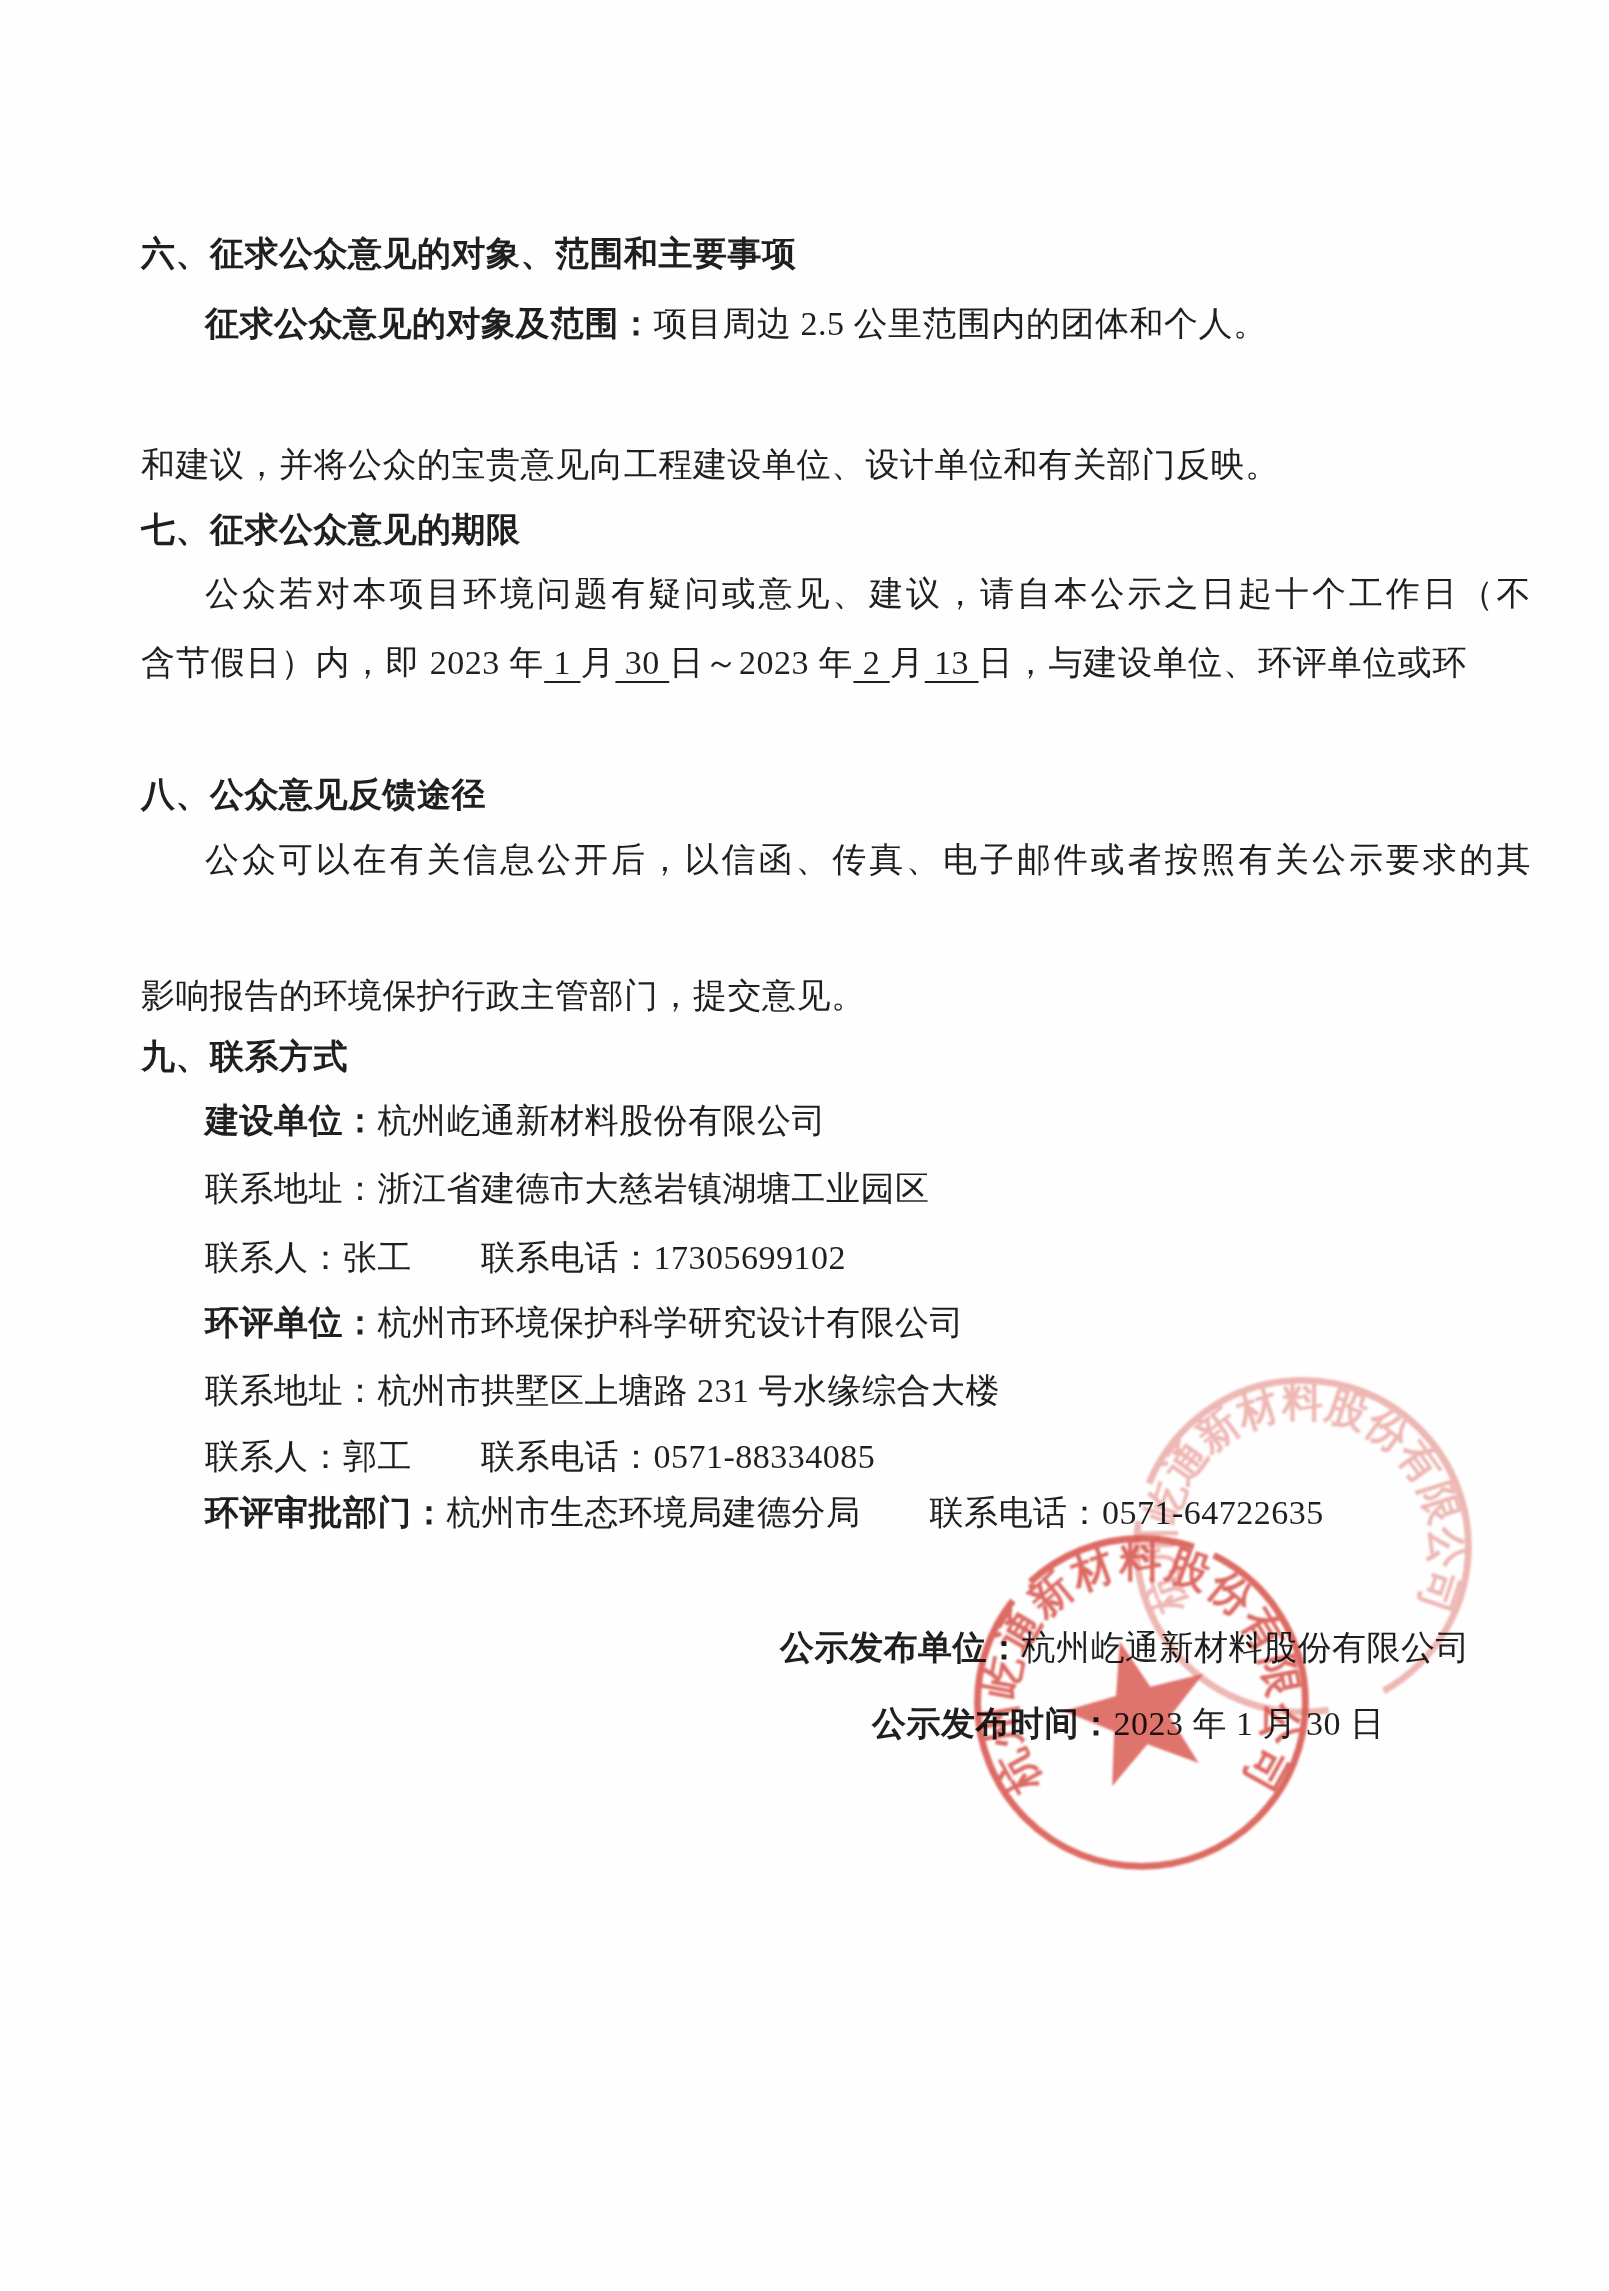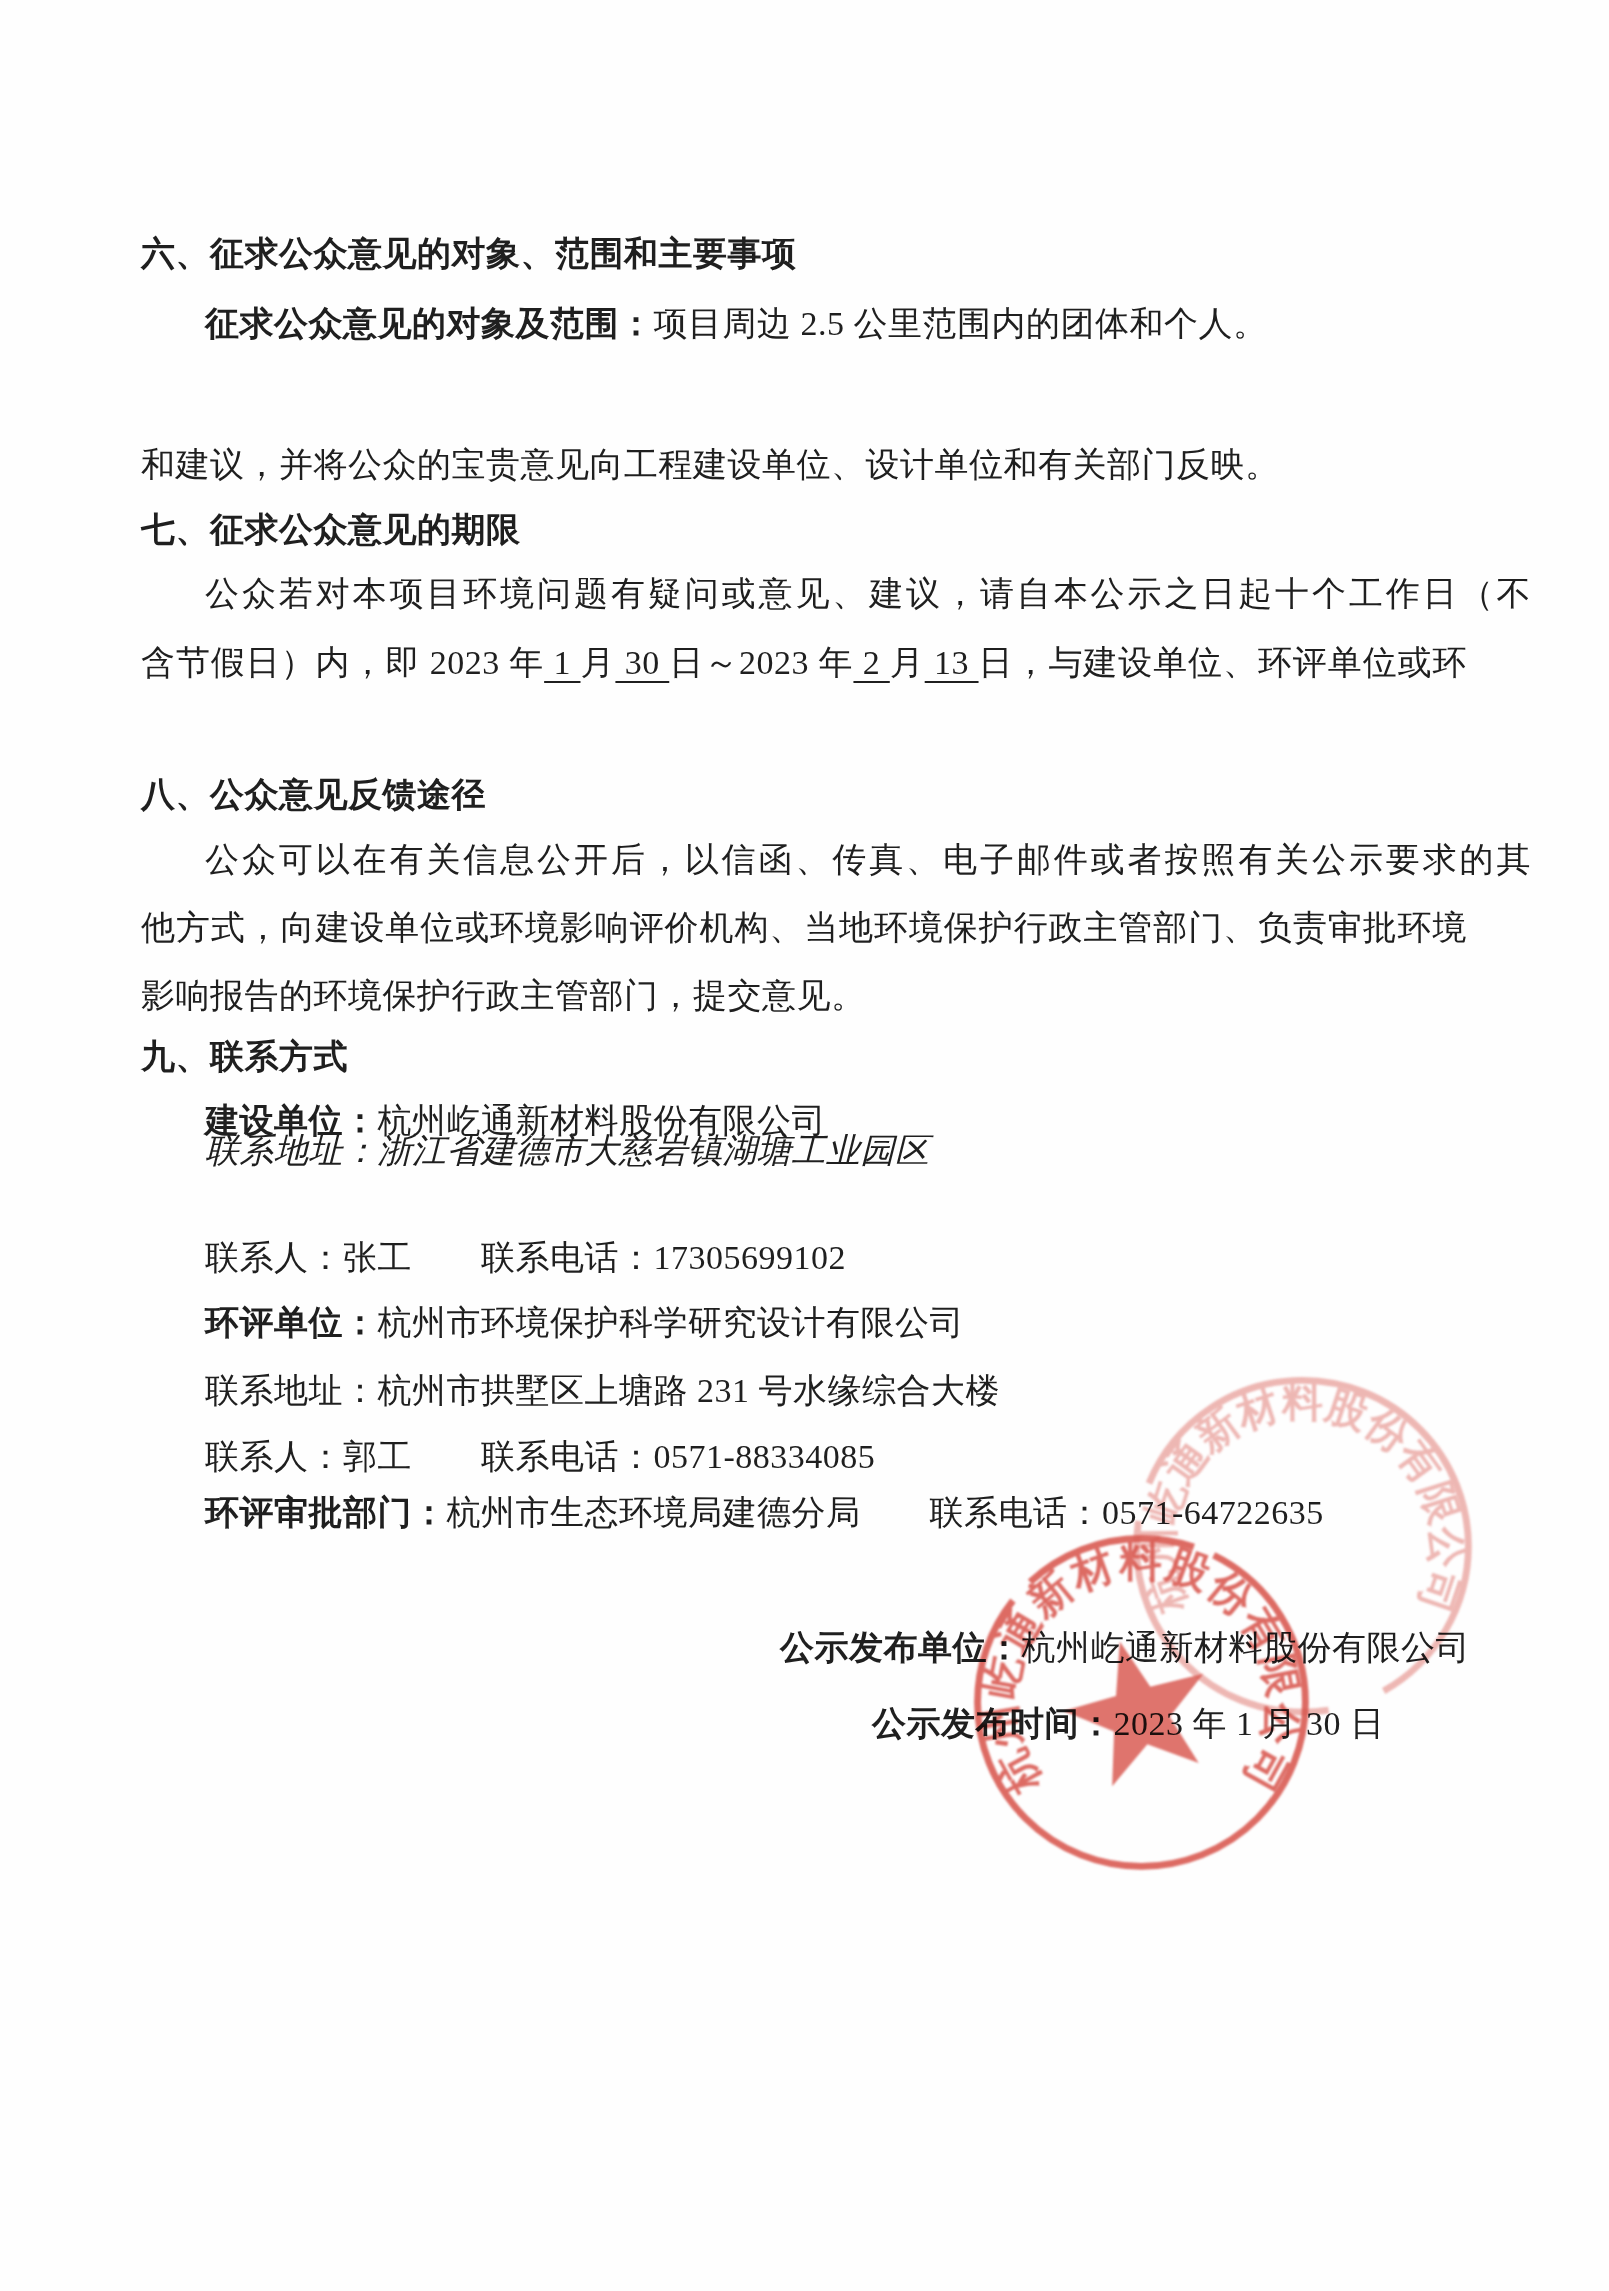--- a/index.html
+++ b/index.html
@@ -56,25 +56,24 @@
 
   <div class="doc-body">
       <div class="line heading" style="top: 231px;"><span class="b">六、征求公众意见的对象、范围和主要事项</span></div>
       <div class="line" style="top: 301px; padding-left: 64px;"><span class="b">征求公众意见的对象及范围：</span><span>项目周边 2.5 公里范围内的团体和个人。</span></div>
       <div class="line" style="top: 442px; font-family: Liberation Serif, serif;"><span>和建议，并将公众的宝贵意见向工程建设单位、设计单位和有关部门反映。</span></div>
       <div class="line heading" style="top: 507px;"><span class="b">七、征求公众意见的期限</span></div>
       <div class="line just" style="top: 571px; padding-left: 64px;"><span>公众若对本项目环境问题有疑问或意见、建议，请自本公示之日起十个工作日（不</span></div>
       <div class="line just" style="top: 640px;"><span>含节假日）内，即 2023 年</span><span class="u"> 1 </span><span>月</span><span class="u"> 30 </span><span>日～2023 年</span><span class="u"> 2 </span><span>月</span><span class="u"> 13 </span><span>日，与建设单位、环评单位或环</span></div>
       <div class="line heading" style="top: 772px;"><span class="b">八、公众意见反馈途径</span></div>
       <div class="line just" style="top: 837px; padding-left: 64px;"><span>公众可以在有关信息公开后，以信函、传真、电子邮件或者按照有关公示要求的其</span></div>
-      <div class="line just" style="top: 905px;"><span>他方式，向建设单位或环境影响评价机构、当地环境保护行政主管部门、负责审批环境</span></div>
       <div class="line" style="top: 973px;"><span>影响报告的环境保护行政主管部门，提交意见。</span></div>
       <div class="line heading" style="top: 1034px;"><span class="b">九、联系方式</span></div>
       <div class="line" style="top: 1098px; padding-left: 64px;"><span class="b">建设单位：</span><span>杭州屹通新材料股份有限公司</span></div>
-      <div class="line" style="top: 1128px; padding-left: 64px; font-style: italic;"><span>联系地址：浙江省建德市大慈岩镇湖塘工业园区</span></div>
+      <div class="line" style="top: 1166px; padding-left: 64px;"><span>联系地址：浙江省建德市大慈岩镇湖塘工业园区</span></div>
       <div class="line" style="top: 1235px; padding-left: 64px;"><span>联系人：张工　　联系电话：17305699102</span></div>
       <div class="line" style="top: 1300px; padding-left: 64px;"><span class="b">环评单位：</span><span>杭州市环境保护科学研究设计有限公司</span></div>
       <div class="line" style="top: 1368px; padding-left: 64px;"><span>联系地址：杭州市拱墅区上塘路 231 号水缘综合大楼</span></div>
       <div class="line" style="top: 1434px; padding-left: 64px;"><span>联系人：郭工　　联系电话：0571-88334085</span></div>
       <div class="line" style="top: 1490px; padding-left: 64px;"><span class="b">环评审批部门：</span><span>杭州市生态环境局建德分局　　联系电话：0571-64722635</span></div>
       <div class="line" style="top: 1625px; padding-left: 639px;"><span class="b">公示发布单位：</span><span>杭州屹通新材料股份有限公司</span></div>
       <div class="line" style="top: 1701px; padding-left: 731px;"><span class="b">公示发布时间：</span><span>2023 年 1 月 30 日</span></div>
     </div>
 
   <div class="stamp">

